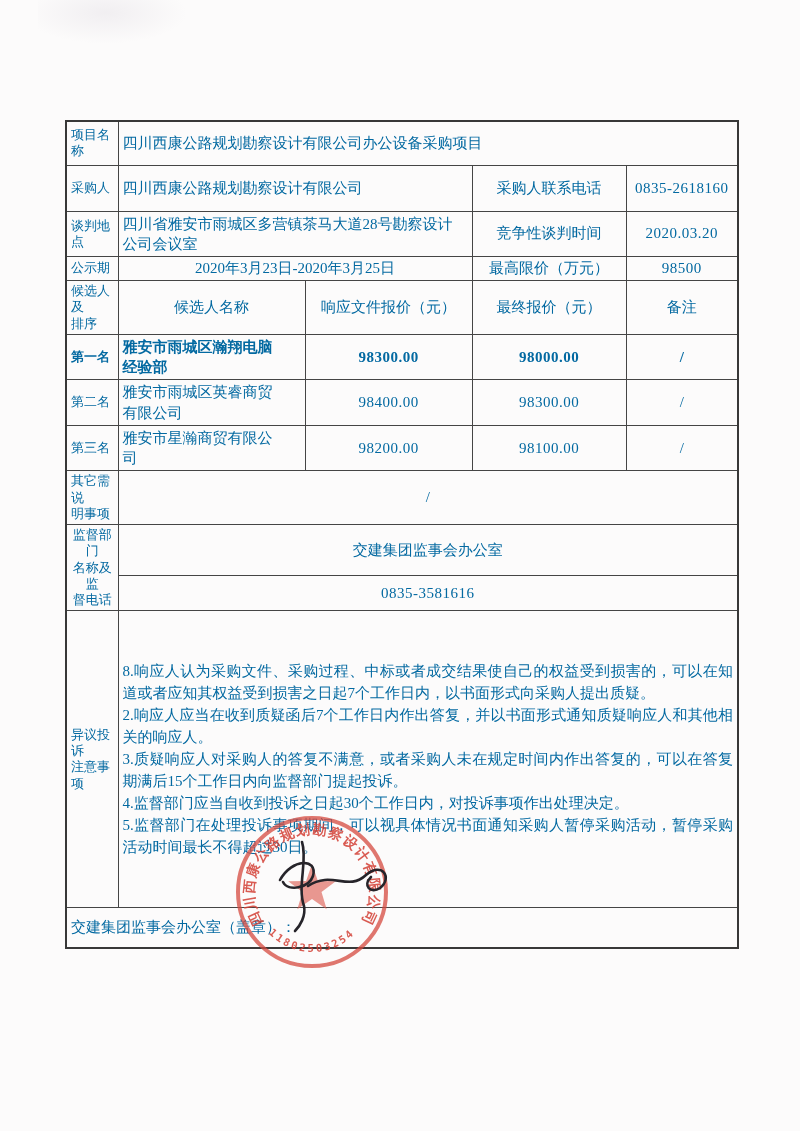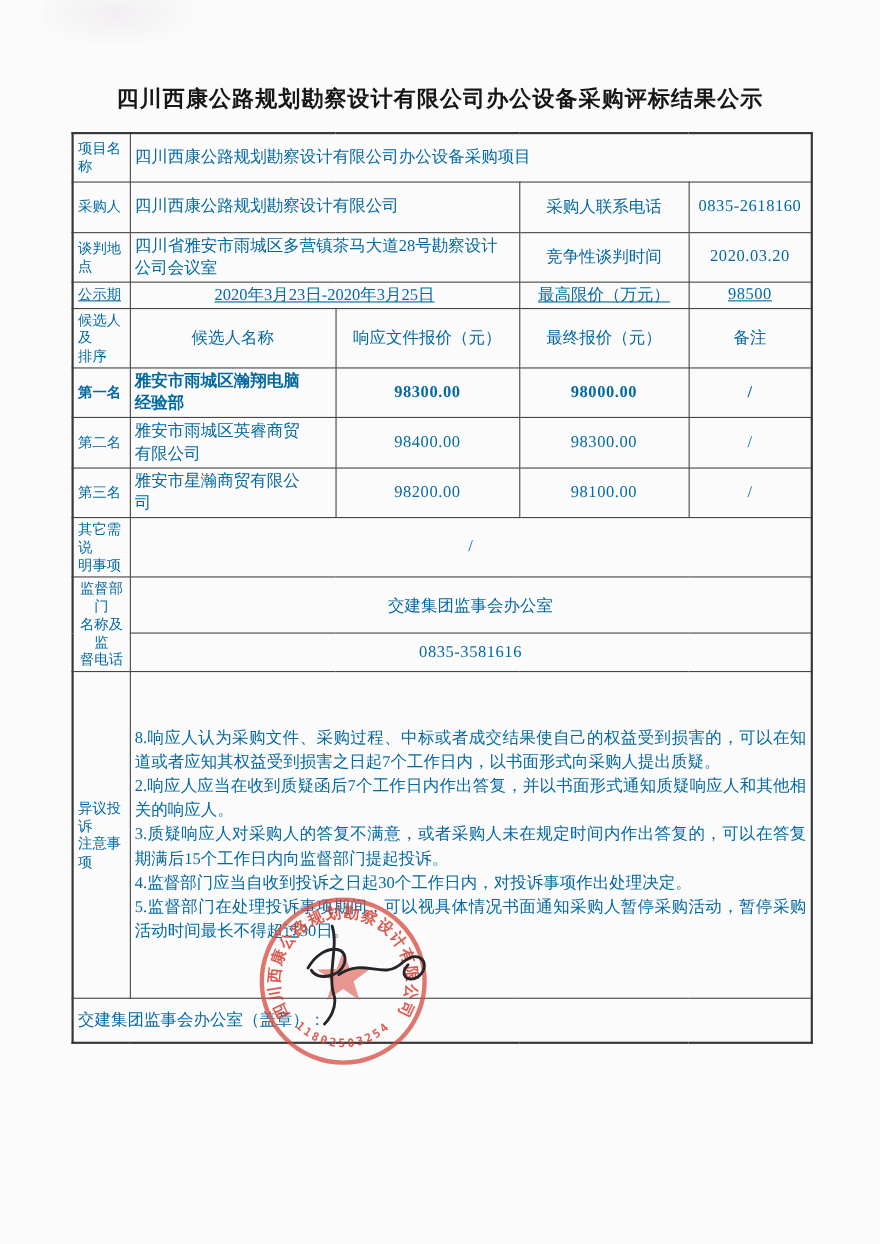--- a/index.html
+++ b/index.html
@@ -34,36 +34,35 @@
     overflow:hidden;
   }
   td.lbl{font-size:13px;padding:2px 2px;white-space:pre-line;line-height:1.25;}
   td.lbl-c{text-align:center;}
   td.val{text-align:left;white-space:pre-line;line-height:1.35;}
   td.ctr{text-align:center;}
   td.num{text-align:center;letter-spacing:0.5px;}
   .objection-cell{padding:6px 10px 6px 6px;}
   .objection-item{line-height:22px;text-align:justify;}
   tr.r-proj{height:44px;} tr.r-buyer{height:46px;} tr.r-loc{height:44px;}
-  tr.r-pub{height:20px;text-decoration:underline;} tr.r-head{height:37px;}
+  tr.r-pub{height:20px;} tr.r-head{height:37px;}
   tr.r-c1{height:40px;font-weight:bold;} tr.r-c2{height:42px;} tr.r-c3{height:43px;margin-left:29px;}
   tr.r-other{height:40px;} tr.r-sup1{height:50px;} tr.r-sup2{height:34px;}
   tr.r-obj{height:297px;} tr.r-sig{height:40px;}
   td.sig-cell{padding-left:8px;font-size:15px;}
   .stamp-wrap{position:absolute;left:232px;top:812px;width:160px;height:160px;pointer-events:none;}
   .sign-wrap{position:absolute;left:250px;top:828px;width:170px;height:110px;pointer-events:none;}
 </style>
 </head>
 <body>
 
 <div class="page">
 
   <div class="smudge"></div>
 
-  <div class="doc-title">四川西康公路规划勘察设计有限公司办公设备采购评标结果公示</div>
 
   <table class="main">
     <colgroup>
       <col style="width:52px">
         <col style="width:187px">
         <col style="width:167px">
         <col style="width:154px">
         <col style="width:112px">
     </colgroup>
 

